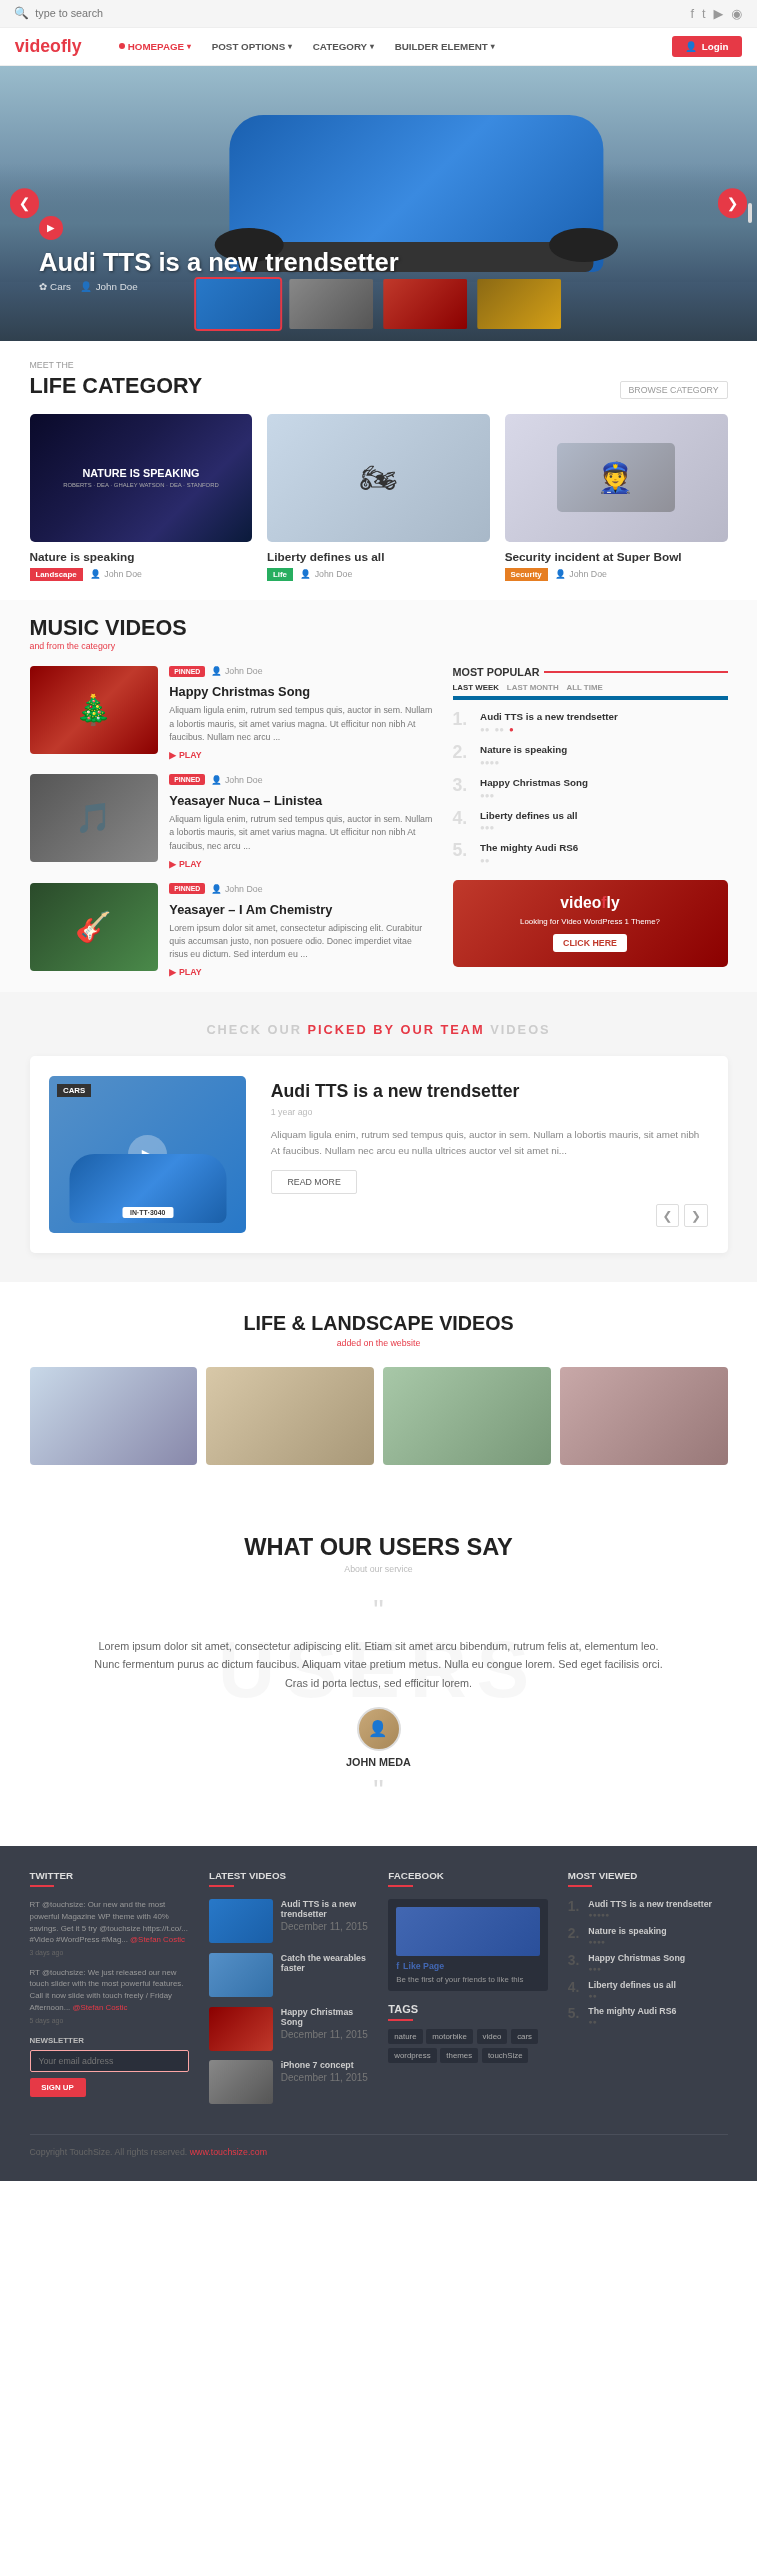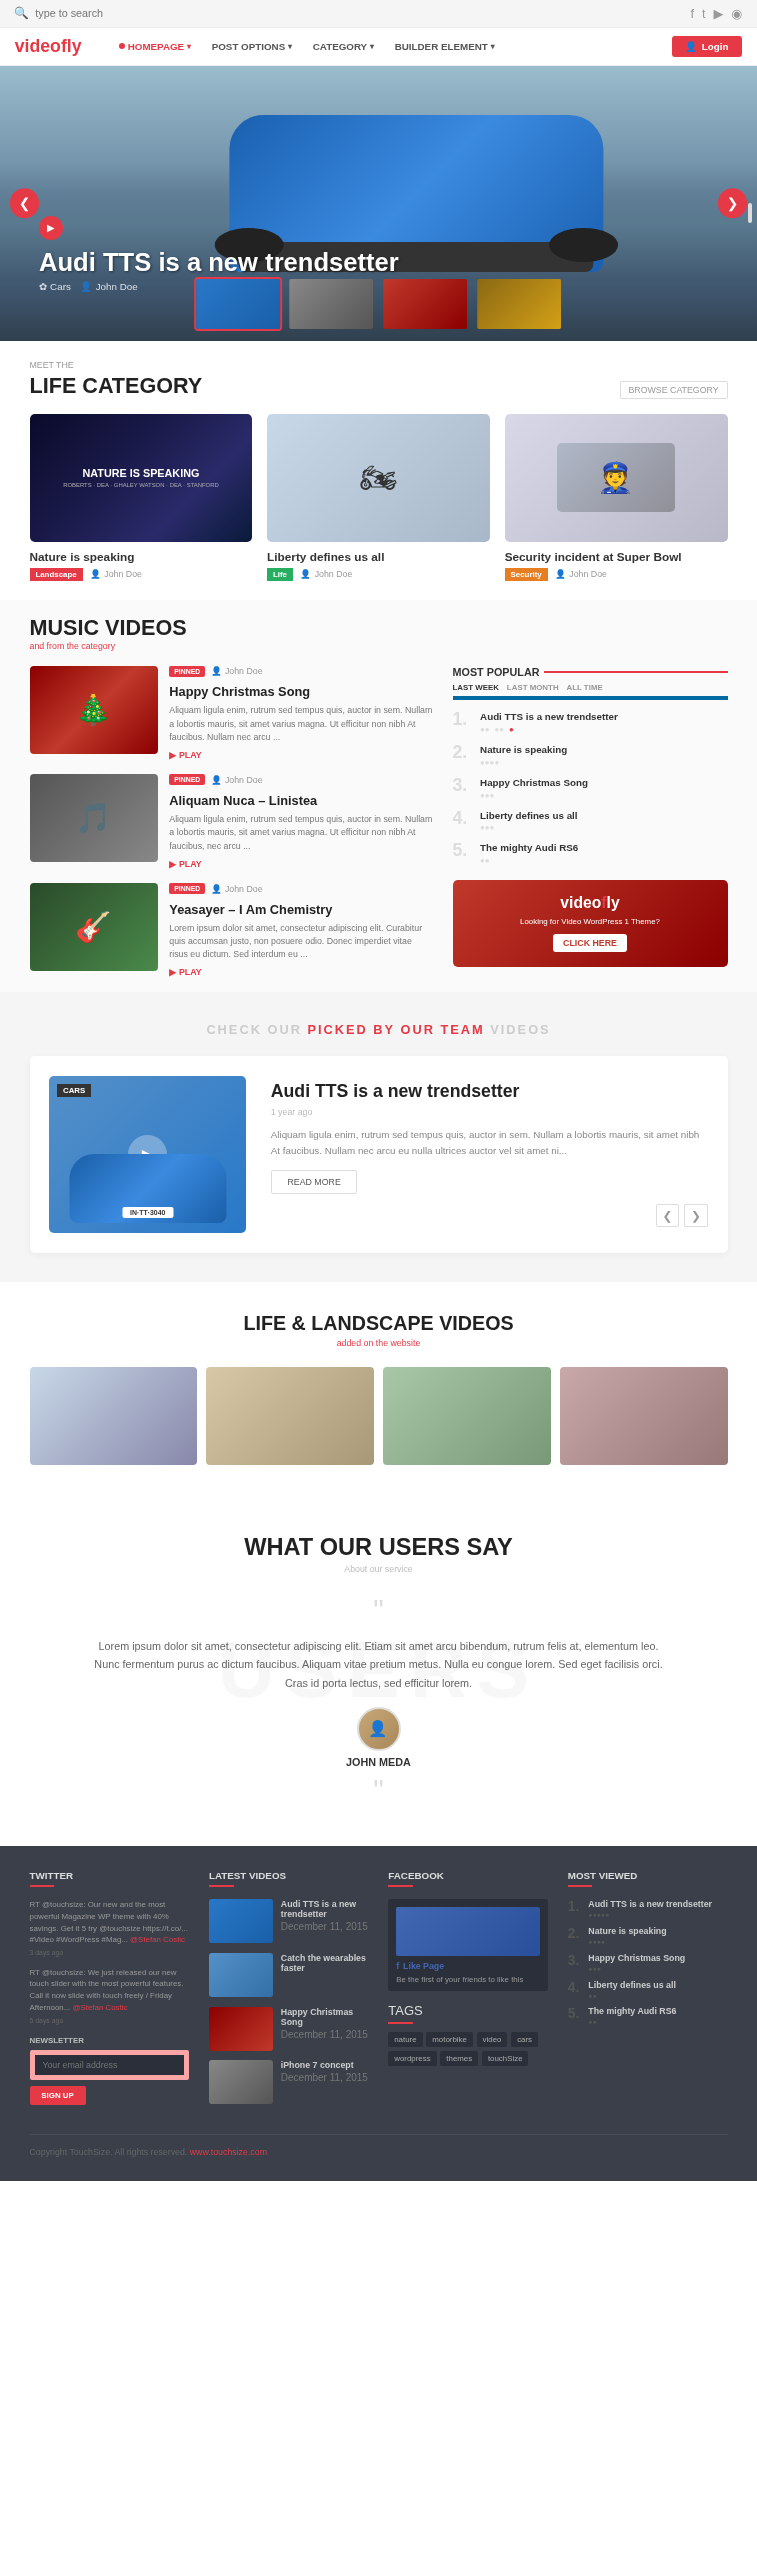--- a/index.html
+++ b/index.html
@@ -147,21 +147,21 @@
 
     
     footer { background: #3a3f4a; color: #aaa; padding: 24.6px 29.5px; }
     .footer-grid { display: grid; grid-template-columns: 1fr 1fr 1fr 1fr; gap: 19.7px; margin-bottom: 19.7px; }
     .footer-col h4 { font-size: 9.8px; font-weight: 700; color: #ddd; text-transform: uppercase; margin-bottom: 11.8px; position: relative; padding-bottom: 5.9px; }
     .footer-col h4::after { content: ''; position: absolute; bottom: 0; left: 0; width: 24.6px; height: 2px; background: #e63946; }
     .footer-tweet { font-size: 7.9px; line-height: 1.5; margin-bottom: 7.9px; color: #999; }
     .footer-tweet .handle { color: #e63946; }
     .footer-tweet .time { color: #666; font-size: 6.9px; display: block; margin-top: 2px; }
     .newsletter-label { font-size: 7.9px; color: #bbb; text-transform: uppercase; margin-bottom: 4.9px; font-weight: 600; }
-    .newsletter-input { width: 100%; background: #2a2f3a; border: 5px solid #fca5a5; color: #aaa; padding: 4.9px 7.9px; font-size: 8.8px; border-radius: 2px; outline: none; margin-bottom: 5.9px; }
+    .newsletter-input { width: 100%; background: #2a2f3a; border: 1px solid #fca5a5; color: #aaa; padding: 4.9px 7.9px; font-size: 8.8px; border-radius: 2px; outline: none; margin-bottom: 5.9px; }
     .newsletter-btn { background: #e63946; color: #fff; font-size: 7.9px; padding: 4.9px 11.8px; border-radius: 2px; cursor: pointer; font-weight: 700; text-transform: uppercase; display: inline-block; }
     .footer-video-item { display: flex; gap: 7.9px; margin-bottom: 9.8px; align-items: flex-start; }
     .footer-thumb { width: 64px; height: 44px; border-radius: 2.9px; flex-shrink: 0; }
     .f-car { background: linear-gradient(135deg, #2878c8, #1a5fa8); }
     .f-xmas { background: linear-gradient(135deg, #8B0000, #c0392b); }
     .f-iphone { background: linear-gradient(135deg, #888, #555); }
     .f-wearable { background: linear-gradient(135deg, #5590c8, #3370a8); }
     .footer-video-info .title { font-size: 8.8px; color: #ccc; font-weight: 600; margin-bottom: 2px; }
     .footer-video-info .date { font-size: 10px; color: #777; }
     .fb-box { background: #2a2f3a; border-radius: 2.9px; padding: 7.9px; margin-bottom: 7.9px; }
@@ -354,21 +354,21 @@
 
       <div class="music-item">
         <div class="music-thumb linestea-bg" style="display:flex;align-items:center;justify-content:center;">
           <span style="font-size:29.5px;">🎵</span>
         </div>
         <div class="music-info">
           <div style="display:flex;align-items:center;gap:5.9px;margin-bottom:3.9px;">
             <span class="music-badge">PINNED</span>
             <span class="music-author">👤 <span>John Doe</span></span>
           </div>
-          <div class="music-title">Aliquam Nuca – Linistea</div>
+          <div class="music-title">Yeasayer Nuca – Linistea</div>
           <div class="music-desc">Aliquam ligula enim, rutrum sed tempus quis, auctor in sem. Nullam a lobortis mauris, sit amet varius magna. Ut efficitur non nibh At faucibus, nec arcu ...</div>
           <div class="play-link">▶ <span>PLAY</span></div>
         </div>
       </div>
 
       <div class="music-item">
         <div class="music-thumb chem-bg" style="display:flex;align-items:center;justify-content:center;">
           <span style="font-size:29.5px;">🎸</span>
         </div>
         <div class="music-info">
@@ -562,21 +562,21 @@
       <h4>FACEBOOK</h4>
       <div class="fb-box">
         <div class="fb-img"></div>
         <div class="fb-title">
           <span>f</span>
           <span>Like Page</span>
         </div>
         <p>Be the first of your friends to like this</p>
       </div>
       <div style="margin-top:11.8px;">
-        <h4 style="font-size:13px;font-weight:400;color:#ddd;text-transform:uppercase;margin-bottom:7.9px;">TAGS</h4>
+        <h4 style="font-size:11px;font-weight:700;color:#ddd;text-transform:uppercase;margin-bottom:7.9px;">TAGS</h4>
         <div class="tags-list">
           <span class="tag-item">nature</span>
           <span class="tag-item">motorbike</span>
           <span class="tag-item">video</span>
           <span class="tag-item">cars</span>
           <span class="tag-item">wordpress</span>
           <span class="tag-item">themes</span>
           <span class="tag-item">touchSize</span>
         </div>
       </div>

